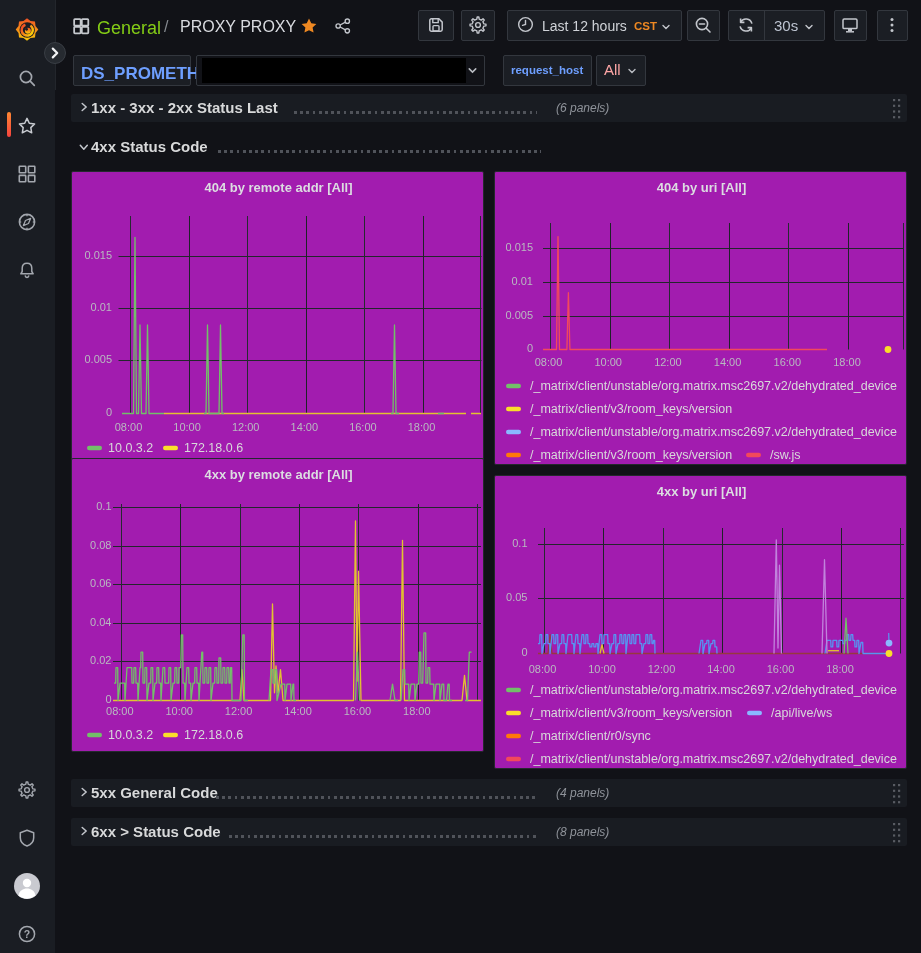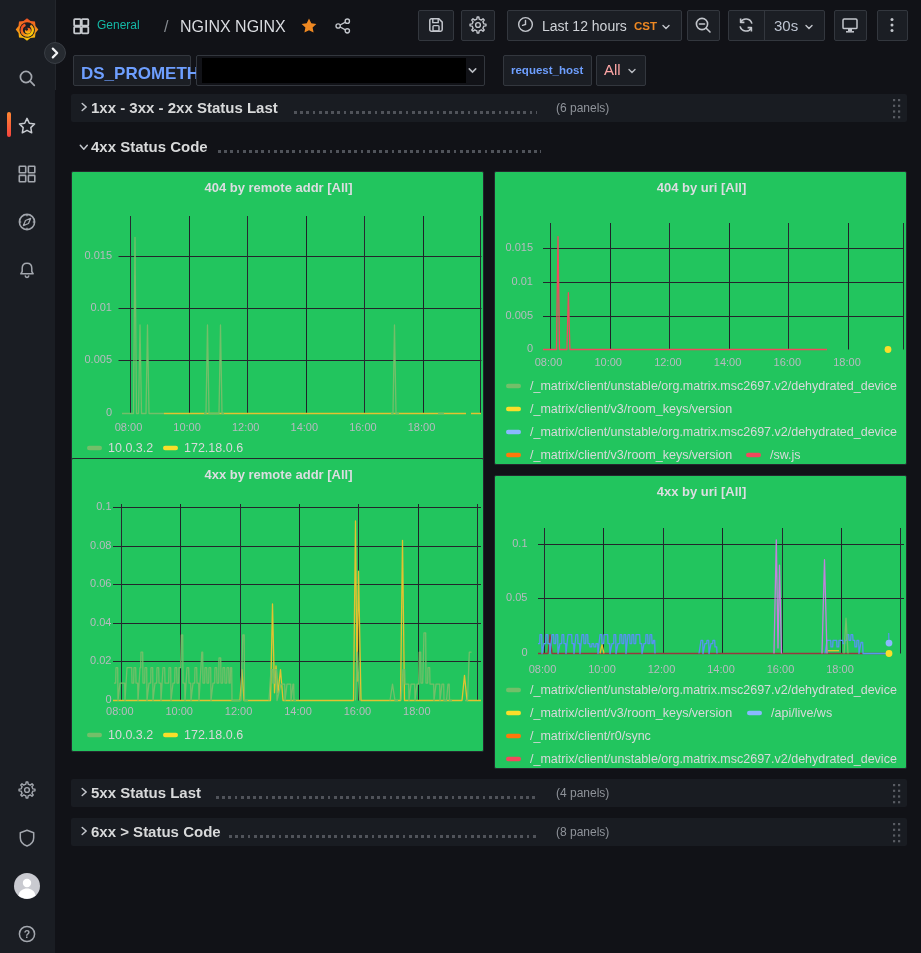--- a/index.html
+++ b/index.html
@@ -1,24 +1,24 @@
 <!DOCTYPE html>
 <html><head><meta charset="utf-8"><style>
 
 * { margin:0; padding:0; box-sizing:border-box; }
 html,body { width:921px; height:953px; background:#111217; font-family:"Liberation Sans",sans-serif; overflow:hidden; }
 .abs { position:absolute; }
 #root { position:relative; width:921px; height:953px; }
-.panel { position:absolute; width:413px; height:294px; background:#22c55e; border:1px solid #25282e; border-radius:2px; overflow:hidden; }
+.panel { position:absolute; width:413px; height:294px; background:#a21caf; border:1px solid #25282e; border-radius:2px; overflow:hidden; }
 .btn { position:absolute; height:31px; background:#1b1e24; border:1px solid #33373e; border-radius:2px; }
 .vbox { position:absolute; height:31px; background:#1b1e24; border:1px solid #33373e; border-radius:2px; }
 .rowhdr { position:absolute; left:71px; width:836px; height:28px; background:#191c22; border-radius:2px; }
 .rowtitle { position:absolute; font-size:15px; font-weight:bold; color:#d8d9da; white-space:nowrap; }
 .dots { position:absolute; height:2.6px; background:repeating-linear-gradient(90deg,#50535a 0 2.8px,transparent 2.8px 6.2px); }
-.npanels { position:absolute; font-size:12px; color:#8f939a; white-space:nowrap; }
+.npanels { position:absolute; font-size:12px; font-style:italic; color:#8f939a; white-space:nowrap; }
 </style></head><body>
 <div id="root">
 <div class="abs" style="left:0;top:0;width:55px;height:953px;background:#1a1d23"></div>
 <svg style="position:absolute;left:15px;top:16px" width="24" height="27" viewBox="0 0 24 27">
 <defs>
         <linearGradient id="glg" x1="0" y1="0" x2="0" y2="1">
 <stop offset="0" stop-color="#f05125"></stop>
           <stop offset="1" stop-color="#fbca0a"></stop>
         </linearGradient>
       </defs>
@@ -76,23 +76,23 @@
 <svg class="abs" style="left:44px;top:42px" width="22" height="22" viewBox="0 0 22 22">
 <circle cx="11" cy="11" r="10.5" fill="#262a30" stroke="#3a3e45" stroke-width="1"></circle>
 <path d="M8.8 6.6 L13.2 11 L8.8 15.4" stroke="#f2f3f5" stroke-width="2.2" fill="none" stroke-linecap="round" stroke-linejoin="round"></path>
 </svg>
 <svg style="position:absolute;left:72px;top:17px" width="18" height="18" viewBox="0 0 20 20">
       <rect x="2.4" y="2.4" width="7.2" height="7.2" rx="0.8" stroke="#c6c9ce" stroke-width="2" fill="none"></rect>
       <rect x="10.9" y="2.4" width="7.2" height="7.2" rx="0.8" stroke="#c6c9ce" stroke-width="2" fill="none"></rect>
       <rect x="2.4" y="10.9" width="7.2" height="7.2" rx="0.8" stroke="#c6c9ce" stroke-width="2" fill="none"></rect>
       <rect x="10.9" y="10.9" width="7.2" height="7.2" rx="0.8" stroke="#c6c9ce" stroke-width="2" fill="none"></rect>
     </svg>
-<div class="abs" style="left:97px;top:18px;font-size:12px;color:#14b8a6;white-space:nowrap">General</div>
+<div class="abs" style="left:97px;top:18px;font-size:18px;color:#84cc16;white-space:nowrap">General</div>
 <div class="abs" style="left:164px;top:18px;font-size:16px;color:#85898f">/</div>
-<div class="abs" style="left:180px;top:18px;font-size:16px;color:#d9dbe0;white-space:nowrap">NGINX NGINX</div>
+<div class="abs" style="left:180px;top:18px;font-size:16px;color:#d9dbe0;white-space:nowrap">PROXY PROXY</div>
 <svg class="abs" style="left:300px;top:17px" width="18" height="18" viewBox="0 0 20 20">
 <path d="M10 1.8 L12.5 7 L18.2 7.7 L14 11.7 L15.1 17.3 L10 14.6 L4.9 17.3 L6 11.7 L1.8 7.7 L7.5 7 Z" fill="#ee8822"></path>
     </svg>
 <svg style="position:absolute;left:334px;top:17px" width="18" height="18" viewBox="0 0 20 20">
       <circle cx="4.6" cy="10" r="2.4" stroke="#c3c6cc" stroke-width="1.5" fill="none"></circle>
       <circle cx="14.8" cy="4.6" r="2.4" stroke="#c3c6cc" stroke-width="1.5" fill="none"></circle>
       <circle cx="14.8" cy="15.4" r="2.4" stroke="#c3c6cc" stroke-width="1.5" fill="none"></circle>
       <line x1="6.8" y1="8.9" x2="12.7" y2="5.8" stroke="#c3c6cc" stroke-width="1.5"></line>
       <line x1="6.8" y1="11.1" x2="12.7" y2="14.2" stroke="#c3c6cc" stroke-width="1.5"></line>
     </svg>
@@ -329,21 +329,21 @@
         <text x="35" y="264" font-size="12.5" fill="#d8d9da">/_matrix/client/r0/sync</text>
         <rect x="11" y="280.8" width="15" height="4.4" rx="2.2" fill="#f2495c"></rect>
         <text x="35" y="287" font-size="12.5" fill="#d8d9da">/_matrix/client/unstable/org.matrix.msc2697.v2/dehydrated_device</text>
         <rect x="252" y="234.8" width="15" height="4.4" rx="2.2" fill="#8ab8ff"></rect>
         <text x="276" y="241" font-size="12.5" fill="#d8d9da">/api/live/ws</text>
       </svg></div>
 <div class="rowhdr" style="top:779px"></div>
 <svg class="abs" style="left:79px;top:787px" width="10" height="10" viewBox="0 0 10 10">
       <path d="M3.2 1.5 L7.2 5 L3.2 8.5" stroke="#c4c7cd" stroke-width="1.5" fill="none" stroke-linecap="round" stroke-linejoin="round"></path>
     </svg>
-<div class="rowtitle" style="left:91px;top:784px">5xx Status Last</div>
+<div class="rowtitle" style="left:91px;top:784px">5xx General Code</div>
 <div class="dots" style="left:216px;top:796px;width:321px"></div>
 <div class="npanels" style="left:556px;top:786px">(4 panels)</div>
 <svg class="abs" style="left:893px;top:784px" width="10" height="21" viewBox="0 0 10 21">
       <rect x="0" y="0.0" width="2.2" height="2.2" fill="#585b62"></rect>
       <rect x="5" y="0.0" width="2.2" height="2.2" fill="#585b62"></rect>
       <rect x="0" y="5.7" width="2.2" height="2.2" fill="#585b62"></rect>
       <rect x="5" y="5.7" width="2.2" height="2.2" fill="#585b62"></rect>
       <rect x="0" y="11.4" width="2.2" height="2.2" fill="#585b62"></rect>
       <rect x="5" y="11.4" width="2.2" height="2.2" fill="#585b62"></rect>
       <rect x="0" y="17.1" width="2.2" height="2.2" fill="#585b62"></rect>

